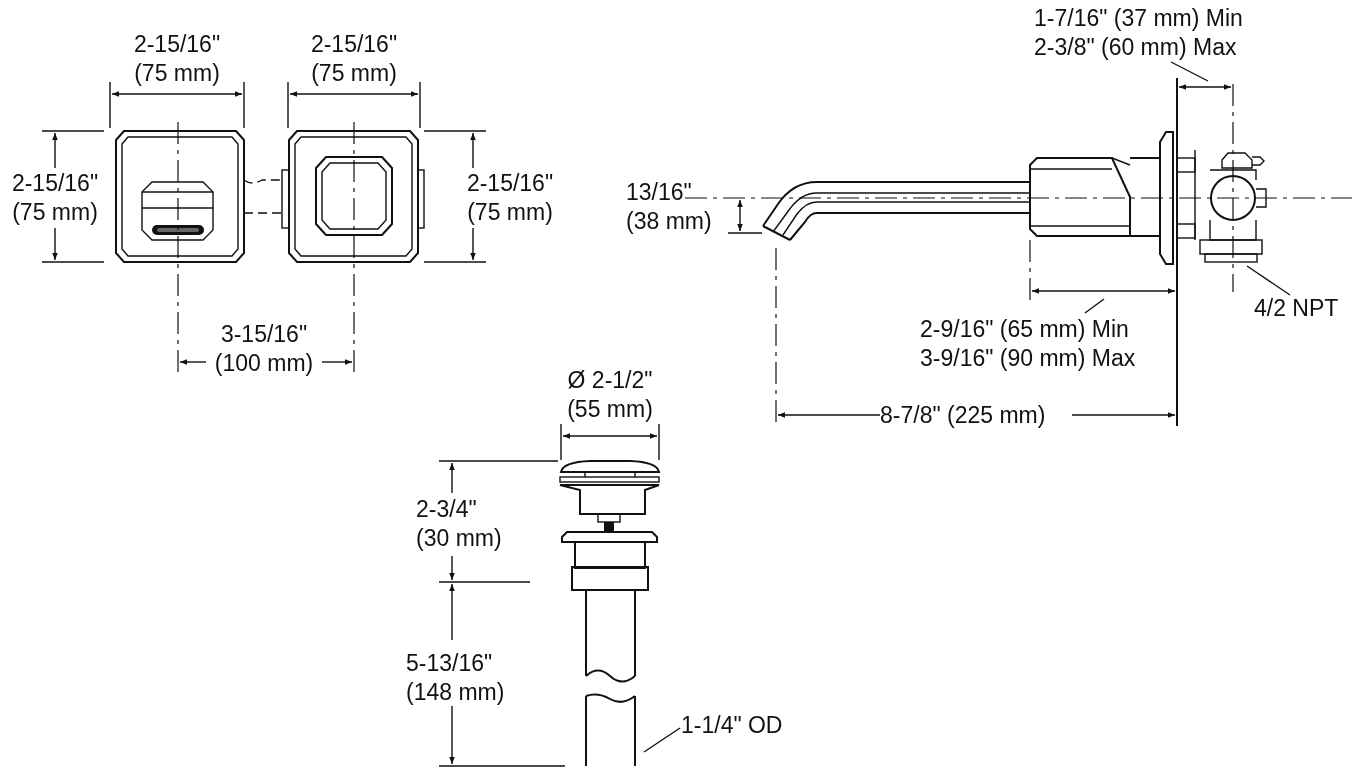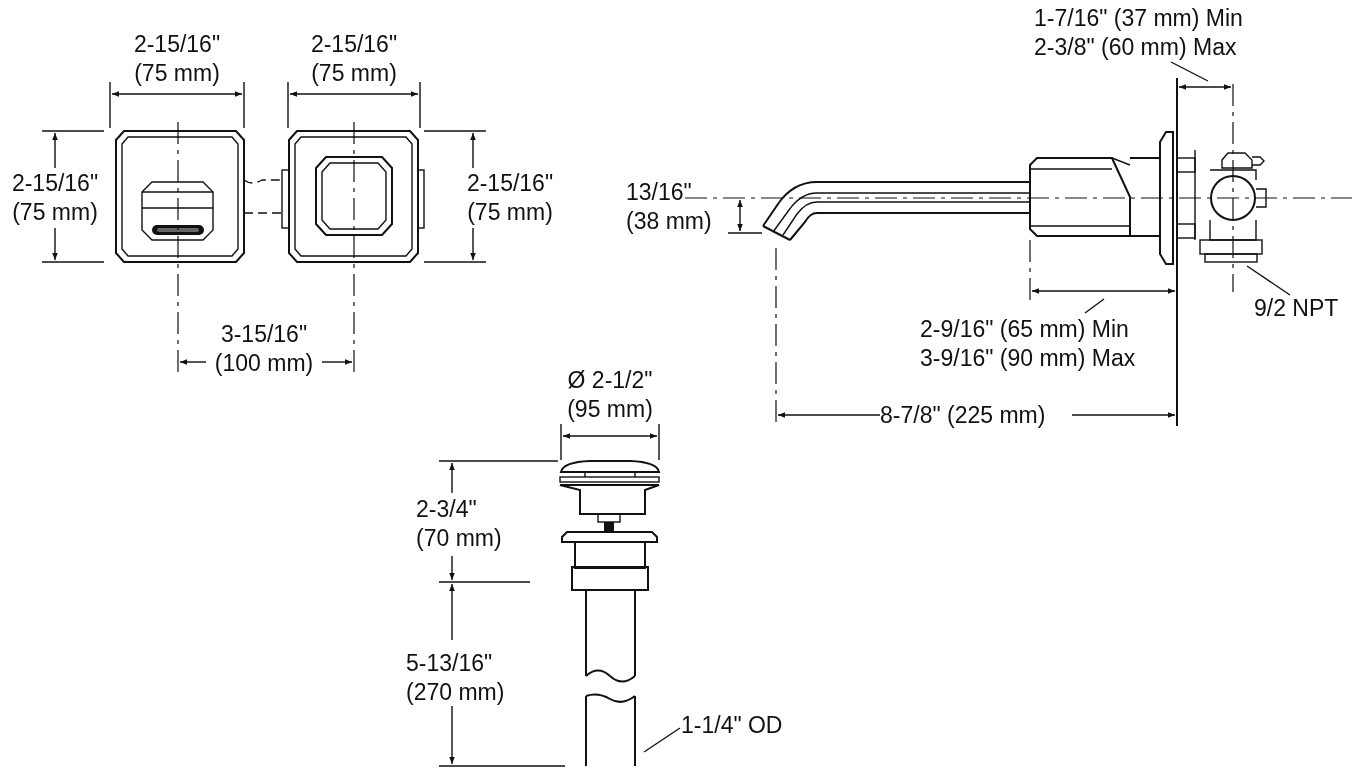--- a/index.html
+++ b/index.html
@@ -188,30 +188,30 @@
   <div>(38 mm)</div>
 </div>
 <div class="lbl" style="left:920px; top:315px;">
   <div>2-9/16" (65 mm) Min</div>
   <div>3-9/16" (90 mm) Max</div>
 </div>
 <div class="lbl" style="left:880px; top:401px;">
   <div>8-7/8" (225 mm)</div>
 </div>
 <div class="lbl" style="left:1254px; top:294px;">
-  <div>9/2 NPT</div>
+  <div>4/2 NPT</div>
 </div>
 
 <div class="lbl c" style="left:550px; top:366px; width:120px;">
   <div>Ø 2-1/2"</div>
-  <div>(95 mm)</div>
+  <div>(55 mm)</div>
 </div>
 <div class="lbl" style="left:416px; top:495px;">
   <div>2-3/4"</div>
-  <div>(70 mm)</div>
+  <div>(30 mm)</div>
 </div>
 <div class="lbl" style="left:406px; top:649px;">
   <div>5-13/16"</div>
-  <div>(270 mm)</div>
+  <div>(148 mm)</div>
 </div>
 <div class="lbl" style="left:681px; top:711px;">
   <div>1-1/4" OD</div>
 </div>
 
 </body></html>

